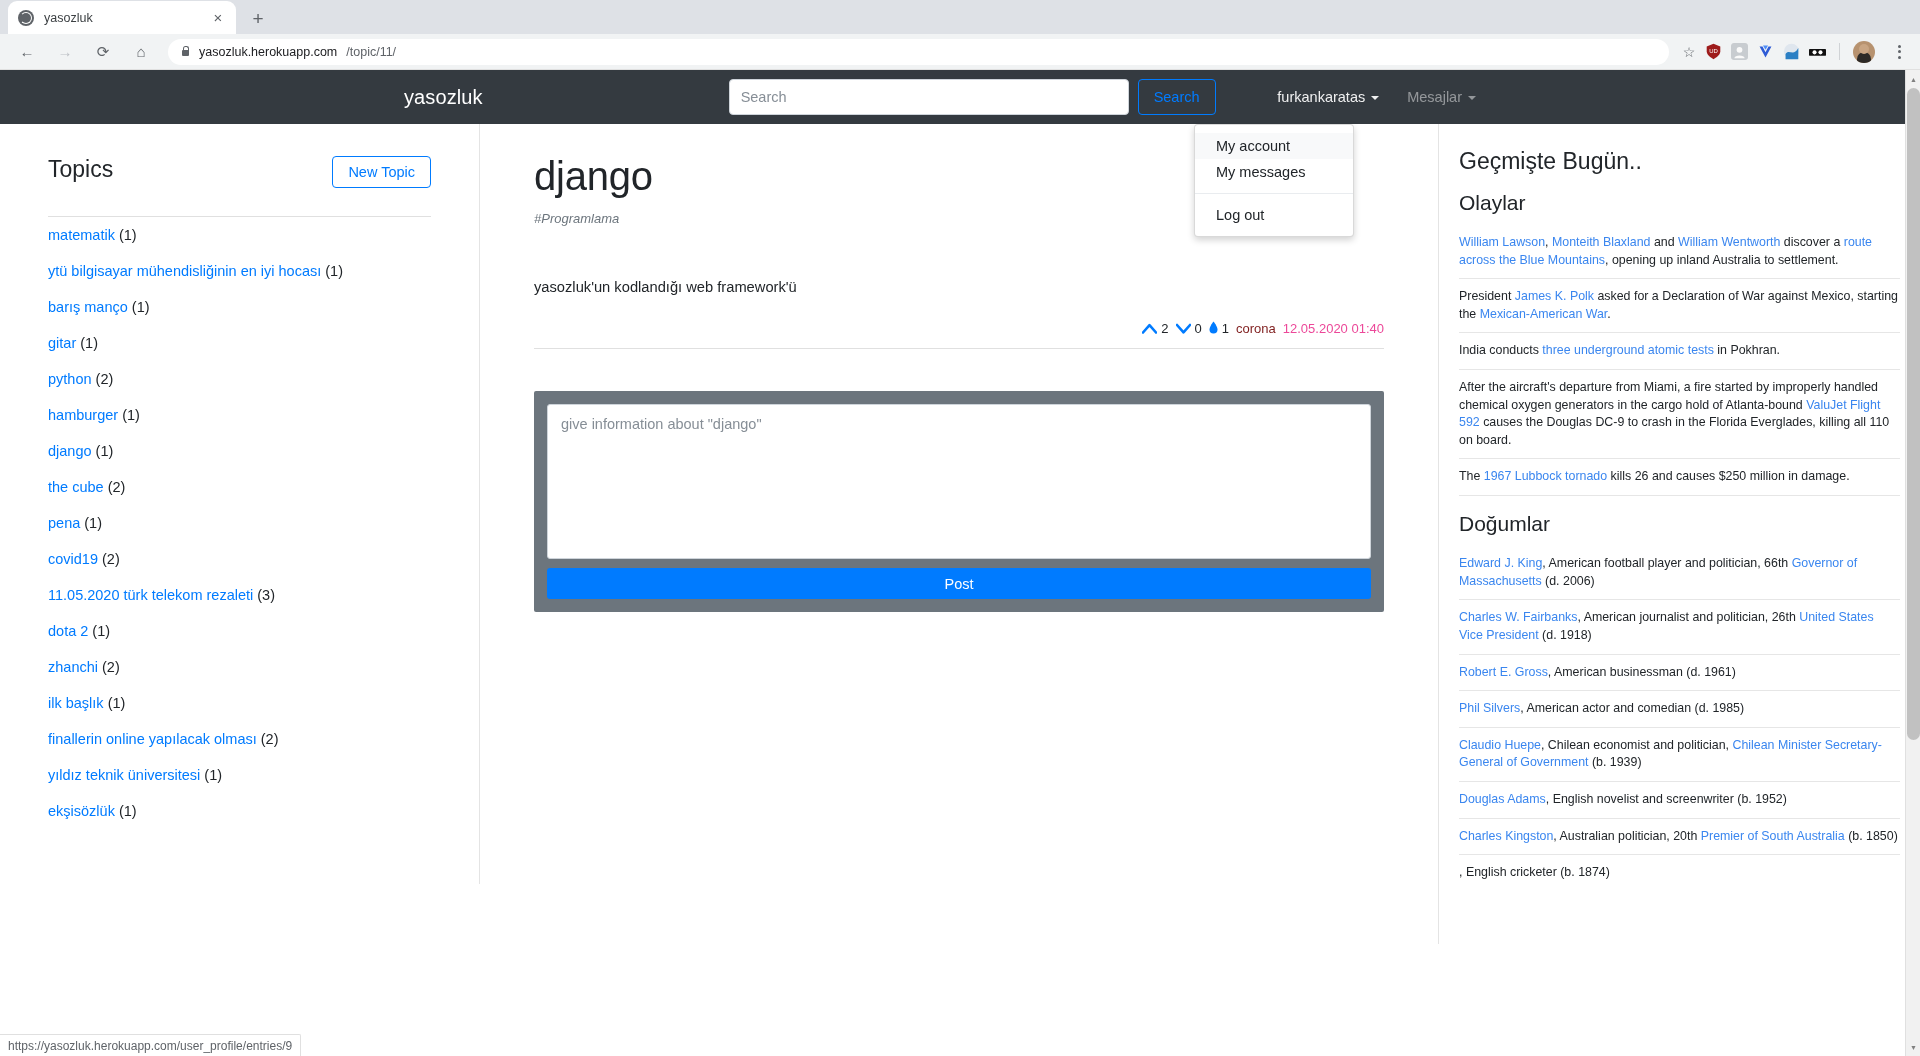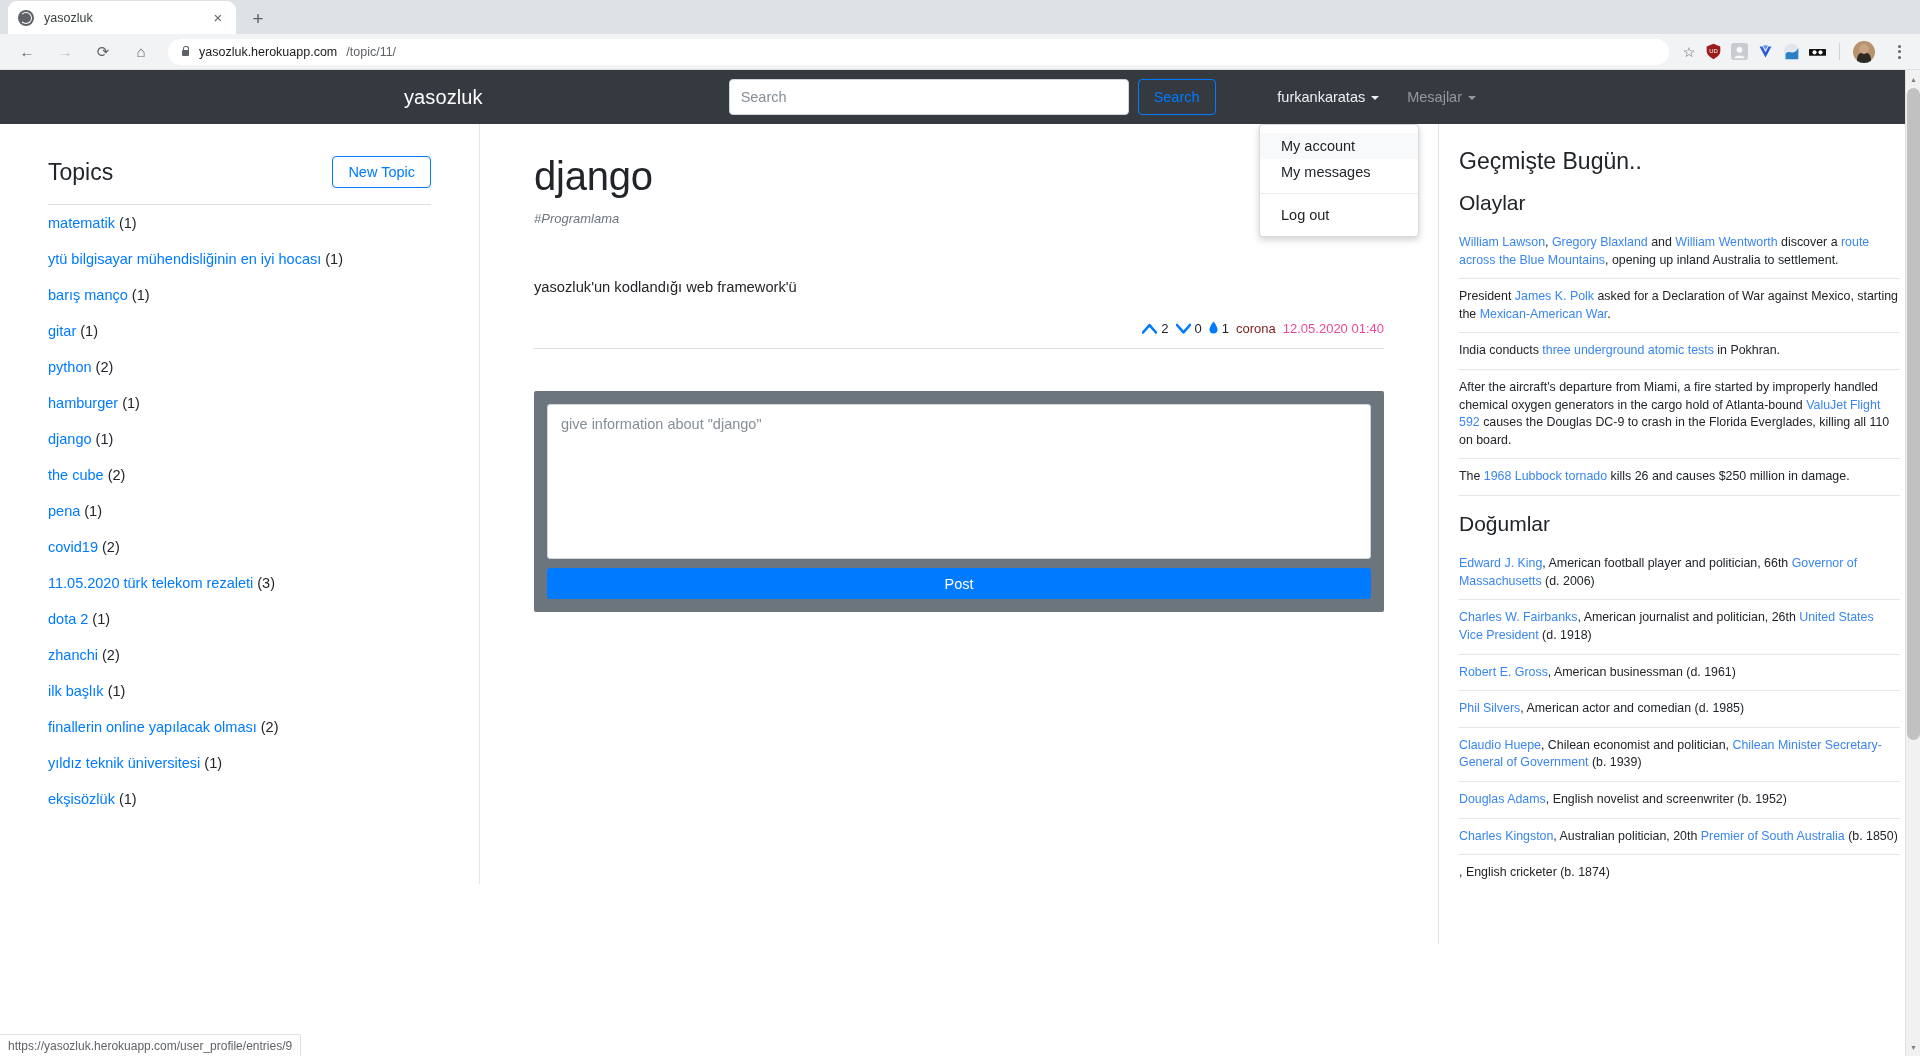--- a/index.html
+++ b/index.html
@@ -129,41 +129,41 @@
     color: rgba(255,255,255,.92); font-size: 14.5px; cursor: pointer;
     display: flex; align-items: center; gap: 6px;
   }
   .nav-link.muted { color: rgba(255,255,255,.47); }
   .caret {
     width: 0;height:0;border-left:4px solid transparent;border-right:4px solid transparent;
     border-top: 4.5px solid currentColor; display:inline-block; margin-top:2px;
   }
 
   .dropdown {
-    position: absolute; top: 54px; left: 1259px; width: 160px;
+    position: absolute; top: 54px; left: 1194px; width: 160px;
     background: #fff; border: 1px solid rgba(0,0,0,.15); border-radius: 4px;
     box-shadow: 0 3px 7px rgba(0,0,0,.18); padding: 8px 0; z-index: 50;
   }
   .dd-item {
     padding: 5px 21px; font-size: 14.5px; color: #212529; cursor: pointer;
     white-space: nowrap;
   }
   .dd-item.active { background: #f8f9fa; }
   .dd-divider { height:1px; background:#e9ecef; margin: 8px 0; }
 
   .content { display: flex; height: 932px; }
 
   
   .col-left {
     width: 480px; flex: 0 0 480px; padding: 32px 48px 0 48px;
     border-right: 1px solid #e4e4e4; height: 760px;
   }
   .topics-head {
-    display: flex; align-items: center; justify-content: space-between;
-    padding-bottom: 16px; border-bottom: 1px solid #e0e0e0;
+    display: flex; align-items: flex-start; justify-content: space-between;
+    padding-bottom: 28px; border-bottom: 1px solid #e0e0e0;
   }
   .topics-title { font-size: 23px; color: #212529; font-weight: normal; }
   .new-topic-btn {
     border: 1px solid #007bff; color: #007bff; background: transparent;
     border-radius: 4px; padding: 7px 15px; font-size: 14.5px; cursor: pointer;
     font-family: "Liberation Sans", sans-serif;
   }
   .topic-row { padding: 10px 0 10px 0; font-size: 14.5px; color: #212529; }
   .topic-link { color: #007bff; text-decoration: none; cursor: pointer; }
   .topic-count { color: #212529; }
@@ -386,25 +386,25 @@
         <div class="post-form">
           <textarea class="post-area" placeholder="give information about &quot;django&quot;" style=""></textarea>
           <button class="post-btn">Post</button>
         </div>
       </div>
 
       <div class="col-right">
         <h2 class="side-title">Geçmişte Bugün..</h2>
         <div id="sidebar-sections">
             <h3 class="side-sub">Olaylar</h3>
-            <div class="fact"><a>William Lawson</a>, <a>Gregory Blaxland</a> and <a>William Wentworth</a> discover a <a>route across the Blue Mountains</a>, opening up inland Australia to settlement.</div>
+            <div class="fact"><a>William Lawson</a>, <a>Monteith Blaxland</a> and <a>William Wentworth</a> discover a <a>route across the Blue Mountains</a>, opening up inland Australia to settlement.</div>
             <div class="fact">President <a>James K. Polk</a> asked for a Declaration of War against Mexico, starting the <a>Mexican-American War</a>.</div>
             <div class="fact">India conducts <a>three underground atomic tests</a> in Pokhran.</div>
             <div class="fact">After the aircraft's departure from Miami, a fire started by improperly handled chemical oxygen generators in the cargo hold of Atlanta-bound <a>ValuJet Flight 592</a> causes the Douglas DC-9 to crash in the Florida Everglades, killing all 110 on board.</div>
-            <div class="fact">The <a>1968 Lubbock tornado</a> kills 26 and causes $250 million in damage.</div>
+            <div class="fact">The <a>1967 Lubbock tornado</a> kills 26 and causes $250 million in damage.</div>
             <h3 class="side-sub">Doğumlar</h3>
             <div class="fact"><a>Edward J. King</a>, American football player and politician, 66th <a>Governor of Massachusetts</a> (d. 2006)</div>
             <div class="fact"><a>Charles W. Fairbanks</a>, American journalist and politician, 26th <a>United States Vice President</a> (d. 1918)</div>
             <div class="fact"><a>Robert E. Gross</a>, American businessman (d. 1961)</div>
             <div class="fact"><a>Phil Silvers</a>, American actor and comedian (d. 1985)</div>
             <div class="fact"><a>Claudio Huepe</a>, Chilean economist and politician, <a>Chilean Minister Secretary-General of Government</a> (b. 1939)</div>
             <div class="fact"><a>Douglas Adams</a>, English novelist and screenwriter (b. 1952)</div>
             <div class="fact"><a>Charles Kingston</a>, Australian politician, 20th <a>Premier of South Australia</a> (b. 1850)</div>
             <div class="fact">, English cricketer (b. 1874)</div>
           </div>

